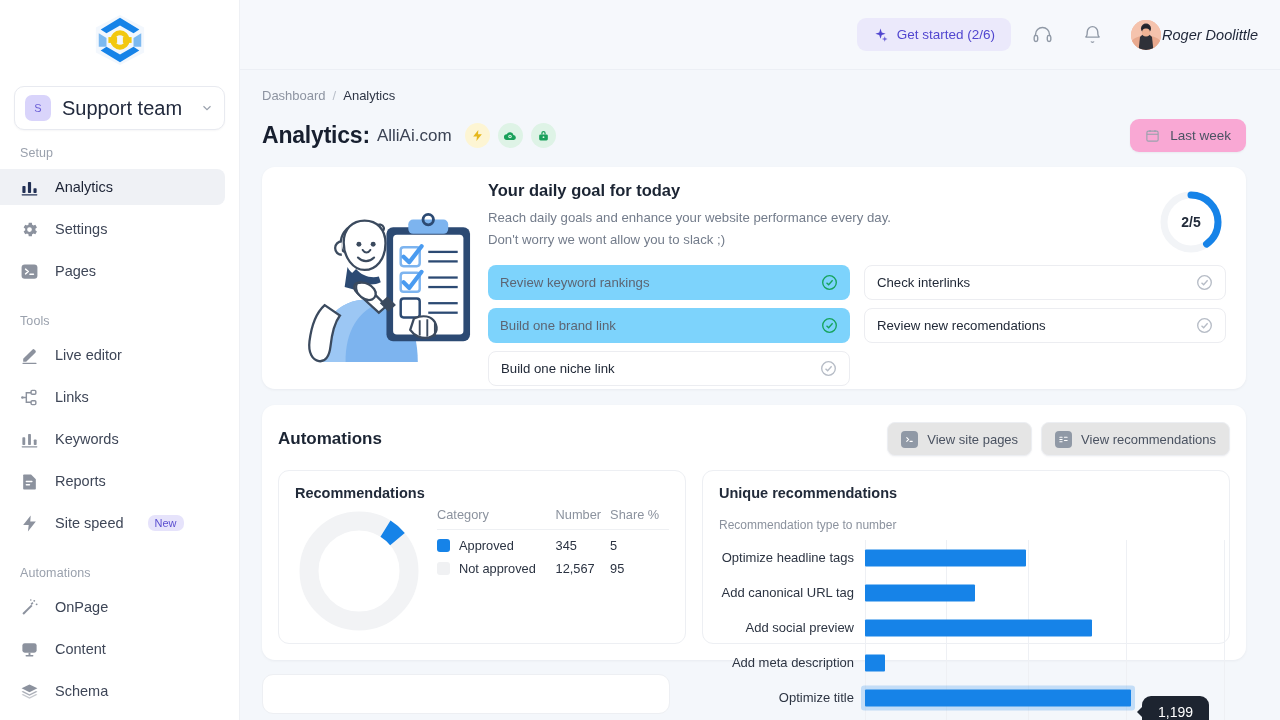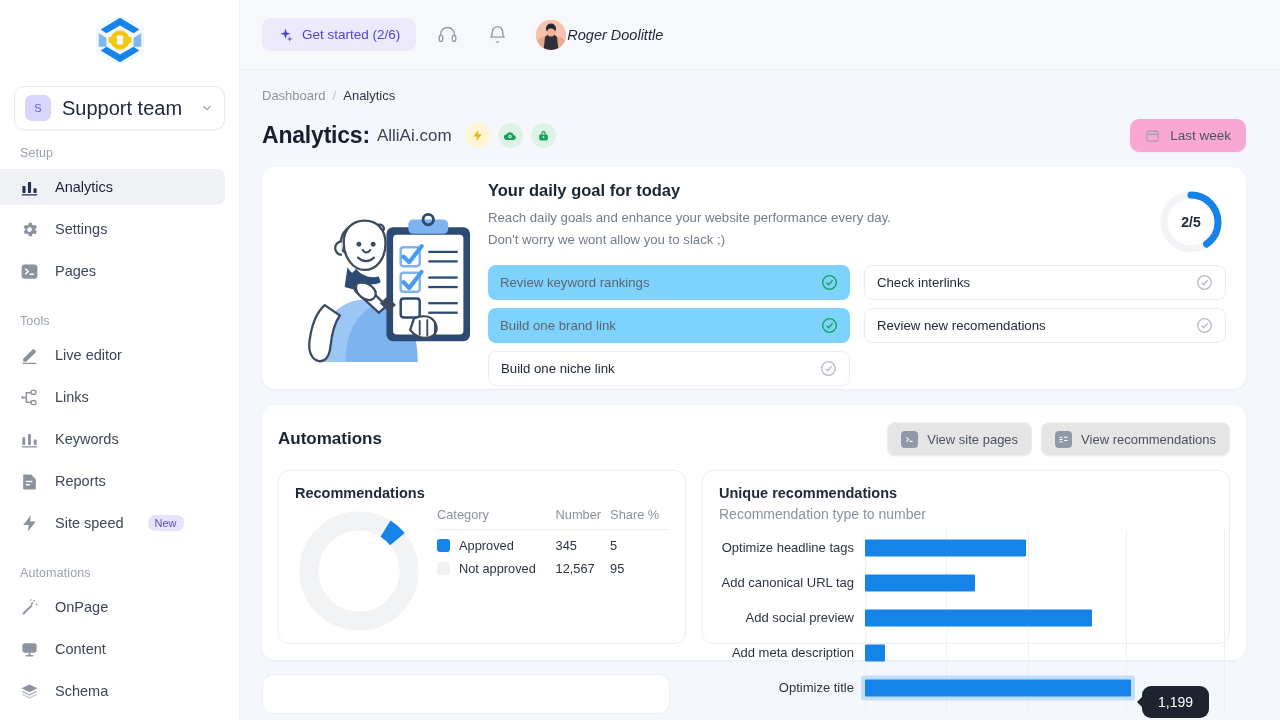--- a/index.html
+++ b/index.html
@@ -49,21 +49,21 @@
   .nav-label { white-space: nowrap; }
   .badge-new {
     background: #e6e3fb; color: #5b4fd0; font-size: 11px; border-radius: 7px;
     padding: 2px 7px; margin-left: 8px; font-weight: 500;
   }
 
   
   .main { flex: 1; display: flex; flex-direction: column; min-width: 0; background: #f4f7fb; }
 
   .topbar {
-    height: 70px; display: flex; align-items: center; justify-content: flex-start;
+    height: 70px; display: flex; align-items: center; justify-content: flex-end;
     padding: 0 22px; background: #f6f8fc; gap: 6px;
     border-bottom: 1px solid #eceff5;
   }
   .get-started {
     display: flex; align-items: center; gap: 9px; background: #ebe9fb;
     border-radius: 9px; padding: 9px 16px; color: #5146cf; font-size: 13.5px;
     cursor: pointer; font-weight: 500;
   }
   .icon-btn {
     width: 38px; height: 38px; display: flex; align-items: center; justify-content: center;
@@ -135,21 +135,21 @@
   .sq-ico {
     width: 17px; height: 17px; border-radius: 4px; background: #9099a6; color: #fff;
     display: flex; align-items: center; justify-content: center; flex: 0 0 17px;
   }
 
   .panels { display: flex; gap: 16px; margin-top: 14px; }
   .panel { border: 1px solid #edeff3; border-radius: 11px; background: #fff; padding: 14px 16px; }
   .panel-left { width: 408px; flex: 0 0 408px; height: 174px; }
   .panel-right { flex: 1; height: 174px; position: relative; overflow: visible; }
   .panel-title { font-size: 14.5px; font-weight: 600; color: #222b3a; }
-  .panel-sub { font-size: 14px; color: #8b929e; margin-top: 5px; }
+  .panel-sub { font-size: 12px; color: #8b929e; margin-top: 17px; }
 
   .reco-body { display: flex; align-items: flex-start; margin-top: 6px; }
   .donut { width: 128px; height: 128px; flex: 0 0 128px; position: relative; }
   .legend { flex: 1; padding-left: 14px; }
   .lg-table { width: 100%; border-collapse: collapse; font-size: 12.8px; }
   .lg-table th {
     text-align: left; font-weight: 400; color: #8b929e; padding: 0 0 7px 0;
     border-bottom: 1px solid #eef0f3;
   }
   .lg-table td { padding: 8px 0 0 0; color: #2b3342; }

